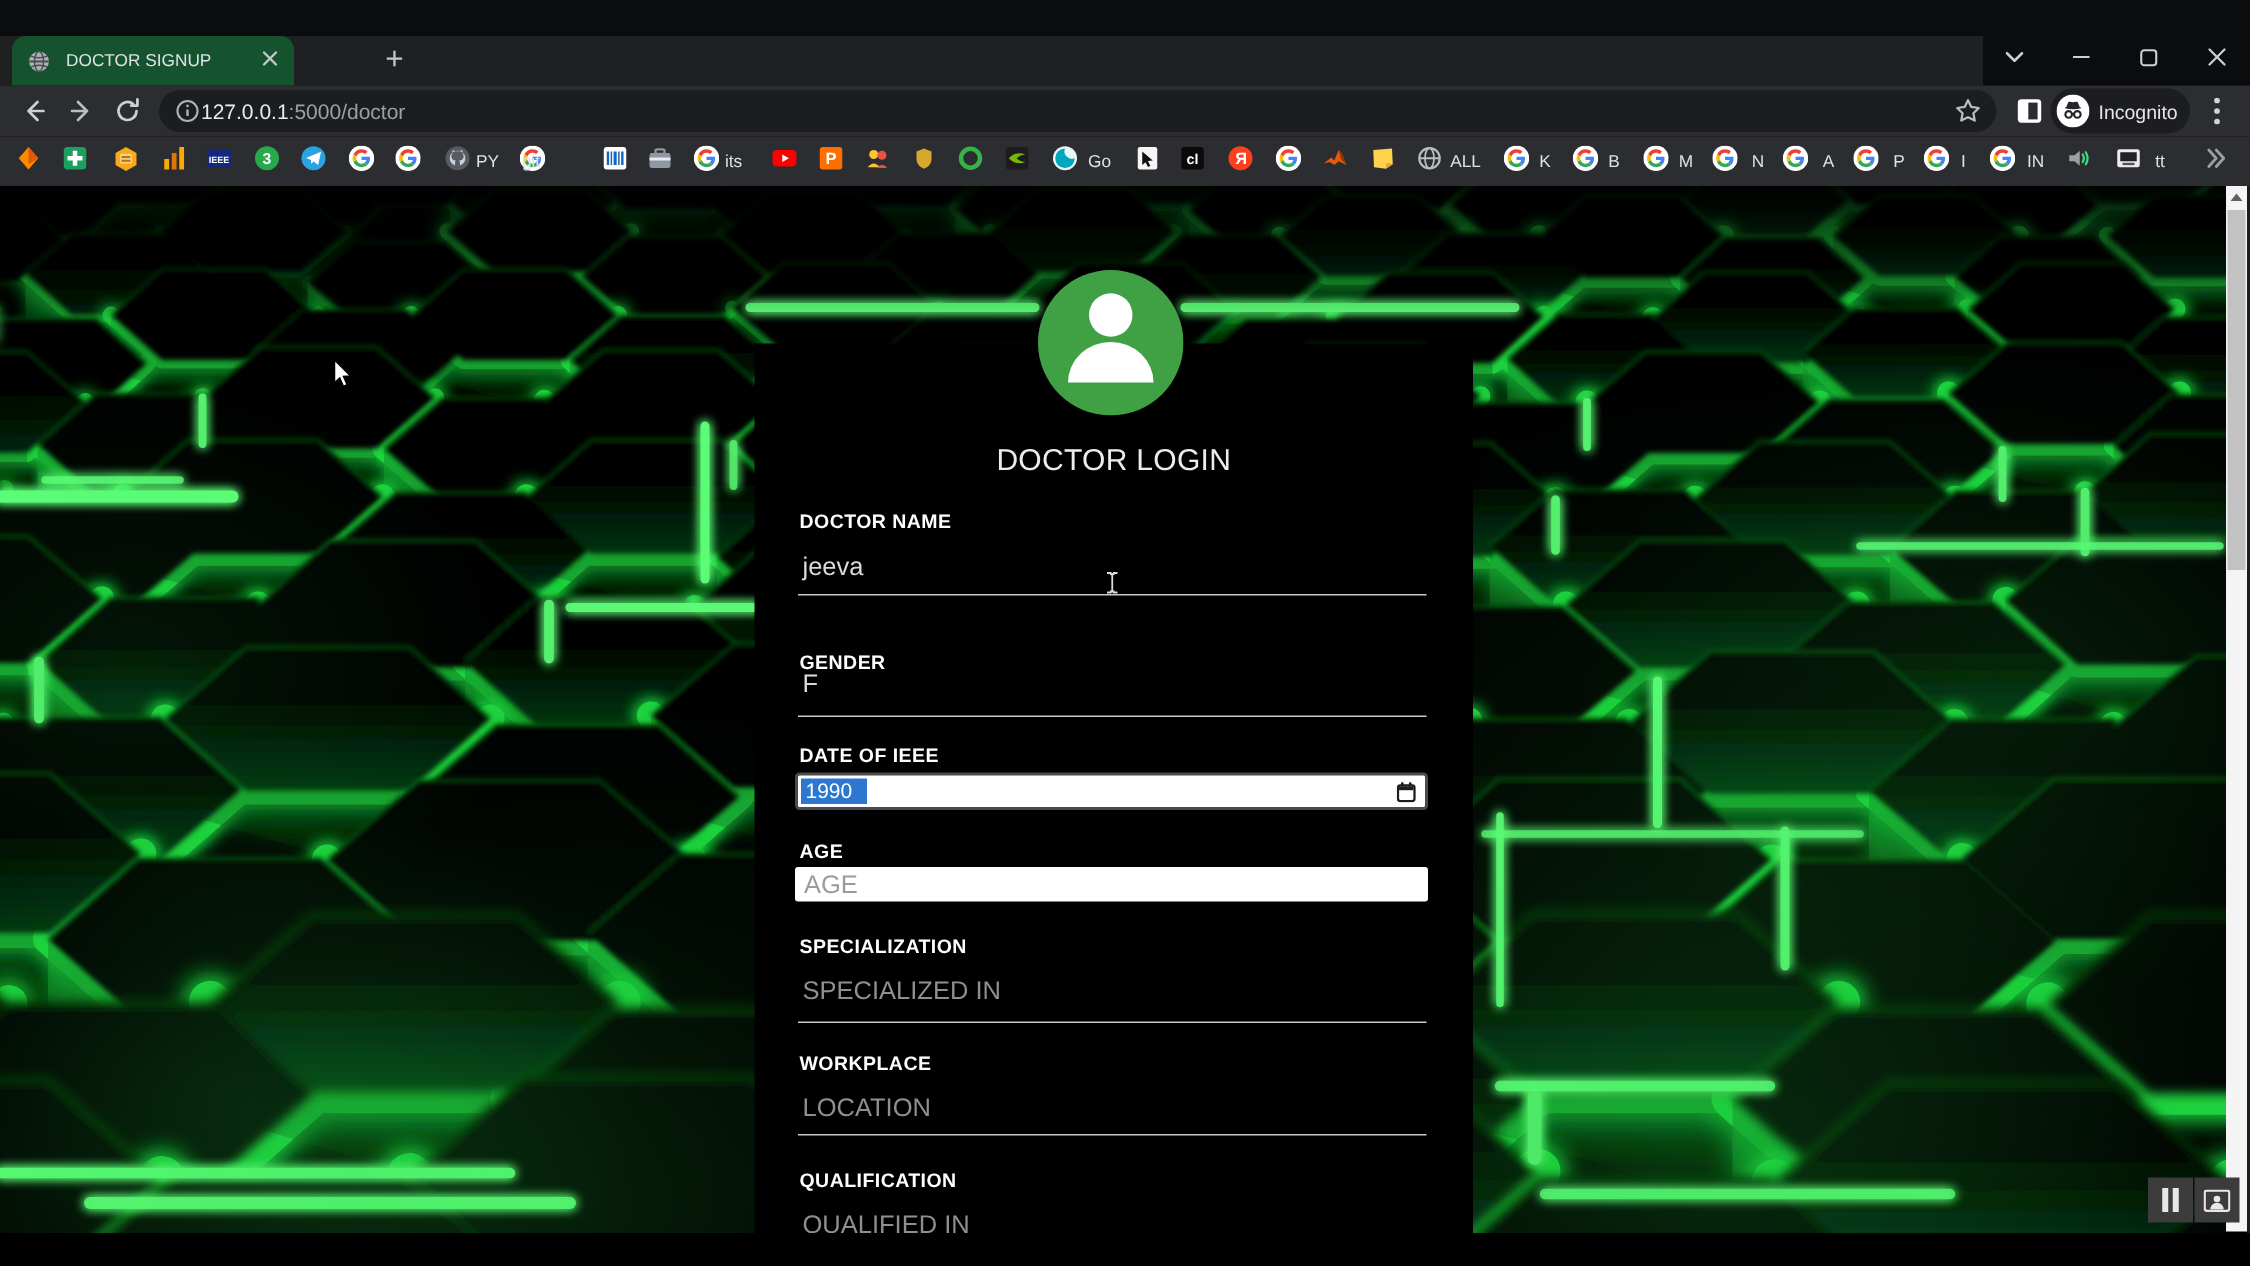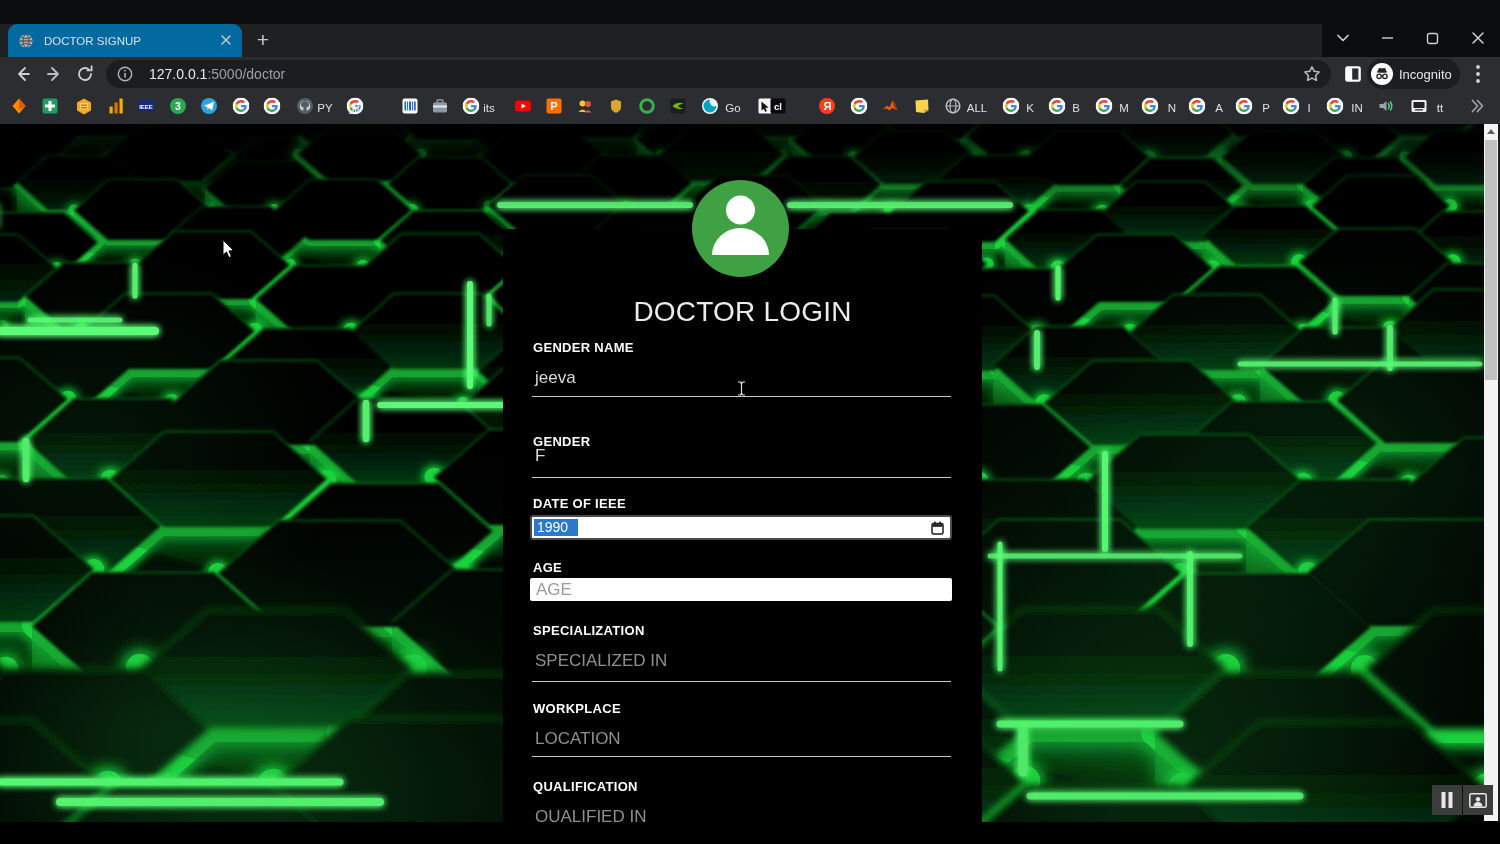--- a/index.html
+++ b/index.html
@@ -2,48 +2,48 @@
 <html><head><meta charset="utf-8"><title>DOCTOR SIGNUP</title>
 <style>
 *{margin:0;padding:0;box-sizing:border-box}
 html,body{width:1500px;height:844px;overflow:hidden;background:#000;
   font-family:"Liberation Sans",sans-serif}
 .win{position:relative;width:1500px;height:844px;background:#000}
 .abs{position:absolute}
 
 .tabstrip{position:absolute;left:0;top:0;width:1500px;height:57px;background:#0b0c0d}
 .tabrow{position:absolute;left:0;top:24px;width:1322px;height:33px;background:#1e2021}
-.tab{position:absolute;left:8px;top:24px;width:234px;height:33px;background:#0369a1;
+.tab{position:absolute;left:8px;top:24px;width:188px;height:33px;background:#14532d;
   border-radius:9px 9px 0 0;display:flex;align-items:center}
 .tab .title{color:#dfe1e5;font-size:11.5px;margin-left:10px;letter-spacing:0}
 .tabclose{position:absolute;right:8px;top:8px;width:17px;height:17px;color:#c3c6ca;
   font-size:15px;line-height:17px;text-align:center}
 .newtab{position:absolute;left:250px;top:28px;width:26px;height:26px;color:#c3c6ca;
   font-size:21px;line-height:24px;text-align:center;font-weight:300}
 .winbtns{position:absolute;right:0;top:24px;height:28px;display:flex;color:#cdd0d3}
 .winbtn{width:45px;height:28px;display:flex;align-items:center;justify-content:center}
 
 .toolbar{position:absolute;left:0;top:57px;width:1500px;height:34px;background:#2c2d31}
 .omni{position:absolute;left:106px;top:3px;width:1225px;height:28px;background:#1c1d20;
   border-radius:14px;display:flex;align-items:center}
-.url{font-size:14px;color:#e8eaed;margin-left:16px}
+.url{font-size:14px;color:#e8eaed;margin-left:1px}
 .url .dim{color:#9aa0a6}
 .incog{position:absolute;left:1367px;top:2px;width:93px;height:30px;background:#1c1d20;
   border-radius:15px;display:flex;align-items:center}
 .incog .txt{color:#e6e6e6;font-size:13px;margin-left:6px}
 
 .bookmarks{position:absolute;left:0;top:91px;width:1500px;height:33px;background:#2c2d31}
 .bm{position:absolute;top:50%;transform:translate(-50%,-50%)}
 .bmlabel{position:absolute;top:50%;transform:translate(-50%,-50%);color:#dfe1e5;font-size:11.5px}
 
 .content{position:absolute;left:0;top:124px;width:1500px;height:698px;background:#000;overflow:hidden}
 .bg{position:absolute;left:0;top:0}
 .panel{position:absolute;left:503px;top:105px;width:479px;height:593px;background:#000}
 .dtitle{position:absolute;left:503px;top:172px;width:479px;text-align:center;color:#ececec;
-  font-size:28px;letter-spacing:0.2px}
+  font-size:20px;letter-spacing:0.2px}
 .flabel{position:absolute;left:533px;color:#fdfdfd;font-size:13px;font-weight:bold;letter-spacing:.3px}
 .fval{position:absolute;left:535px;color:#d9d9d9;font-size:17px}
 .fph{position:absolute;left:535px;color:#8f8f8f;font-size:17px}
 .uline{position:absolute;left:532px;width:419px;height:1px;background:#c9c9c9}
 .datebox{position:absolute;left:530px;top:391px;width:422px;height:25px;background:#fff;
   border:2px solid #4b4b4b;border-radius:3px}
 .datesel{position:absolute;left:2px;top:2px;width:44px;height:17px;background:#2c77cf;
   color:#fff;font-size:14px;line-height:17px;padding-left:3px}
 .agebox{position:absolute;left:530px;top:454px;width:422px;height:23px;background:#fff;border-radius:2px}
 .agebox span{color:#9b9b9b;font-size:17px;line-height:23px;margin-left:6px}
@@ -246,21 +246,21 @@
         </svg></div>
 <div class="bm" style="left:710px"><svg width="17" height="17" viewBox="0 0 17 17">
           <circle cx="8.5" cy="8.5" r="8" fill="#e8f6f8"></circle>
           <path d="M8.5 2 a6.5 6.5 0 1 0 6.5 6.5 a5 5 0 0 1 -6.5 -6.5" fill="#00a6c0"></path>
         </svg></div>
 <div class="bmlabel" style="left:733px">Go</div>
 <div class="bm" style="left:765px"><svg width="17" height="17" viewBox="0 0 17 17">
           <rect x="2" y="1" width="13" height="15" rx="1.5" fill="#f5f5f5"></rect>
           <path d="M5 4 L12 10 L8.8 10.4 L10.4 13.6 L8.8 14.4 L7.2 11.2 L5 13 Z" fill="#111"></path>
         </svg></div>
-<div class="bm" style="left:778px"><svg width="17" height="17" viewBox="0 0 17 17">
+<div class="bm" style="left:795px"><svg width="17" height="17" viewBox="0 0 17 17">
           <rect x="1" y="1" width="15" height="15" rx="2" fill="#0a0a0a"></rect>
           <text x="8.5" y="12" font-size="9.5" font-weight="bold" fill="#fff" text-anchor="middle" font-family="Liberation Sans">cl</text>
         </svg></div>
 <div class="bm" style="left:827px"><svg width="17" height="17" viewBox="0 0 17 17">
           <circle cx="8.5" cy="8.5" r="8" fill="#fc3f1d"></circle>
           <text x="9" y="12.6" font-size="11" font-weight="bold" fill="#fff" text-anchor="middle" font-family="Liberation Sans">Я</text>
         </svg></div>
 <div class="bm" style="left:859px"><svg width="17" height="17" viewBox="0 0 48 48">
           <use href="#gg"></use>
         </svg></div>
@@ -1065,21 +1065,21 @@
 <ellipse cx="400" cy="680" rx="480" ry="360" fill="url(#ov1)" opacity="0.90"></ellipse>
 <ellipse cx="1150" cy="700" rx="480" ry="360" fill="url(#ov1)" opacity="0.90"></ellipse>
 </svg>
     <div class="panel"></div>
     <div class="avatar-wrap abs" style="left:692px;top:56px"><svg width="97" height="97" viewBox="0 0 97 97">
           <circle cx="48.5" cy="48.5" r="48.5" fill="#3fa044"></circle>
           <circle cx="48.5" cy="30" r="14.5" fill="#fff"></circle>
           <path d="M20 75 a28.5 27 0 0 1 57 0 Z" fill="#fff"></path>
         </svg></div>
     <div class="dtitle">DOCTOR LOGIN</div>
-<div class="flabel" style="top:216px">GENDER NAME</div>
+<div class="flabel" style="top:216px">DOCTOR NAME</div>
 <div class="flabel" style="top:310px">GENDER</div>
 <div class="flabel" style="top:372px">DATE OF IEEE</div>
 <div class="flabel" style="top:436px">AGE</div>
 <div class="flabel" style="top:499px">SPECIALIZATION</div>
 <div class="flabel" style="top:577px">WORKPLACE</div>
 <div class="flabel" style="top:655px">QUALIFICATION</div>
 <div class="fval" style="top:244px">jeeva</div>
 <div class="fval" style="top:322px">F</div>
 <div class="fph" style="top:527px">SPECIALIZED IN</div>
 <div class="fph" style="top:605px">LOCATION</div>

